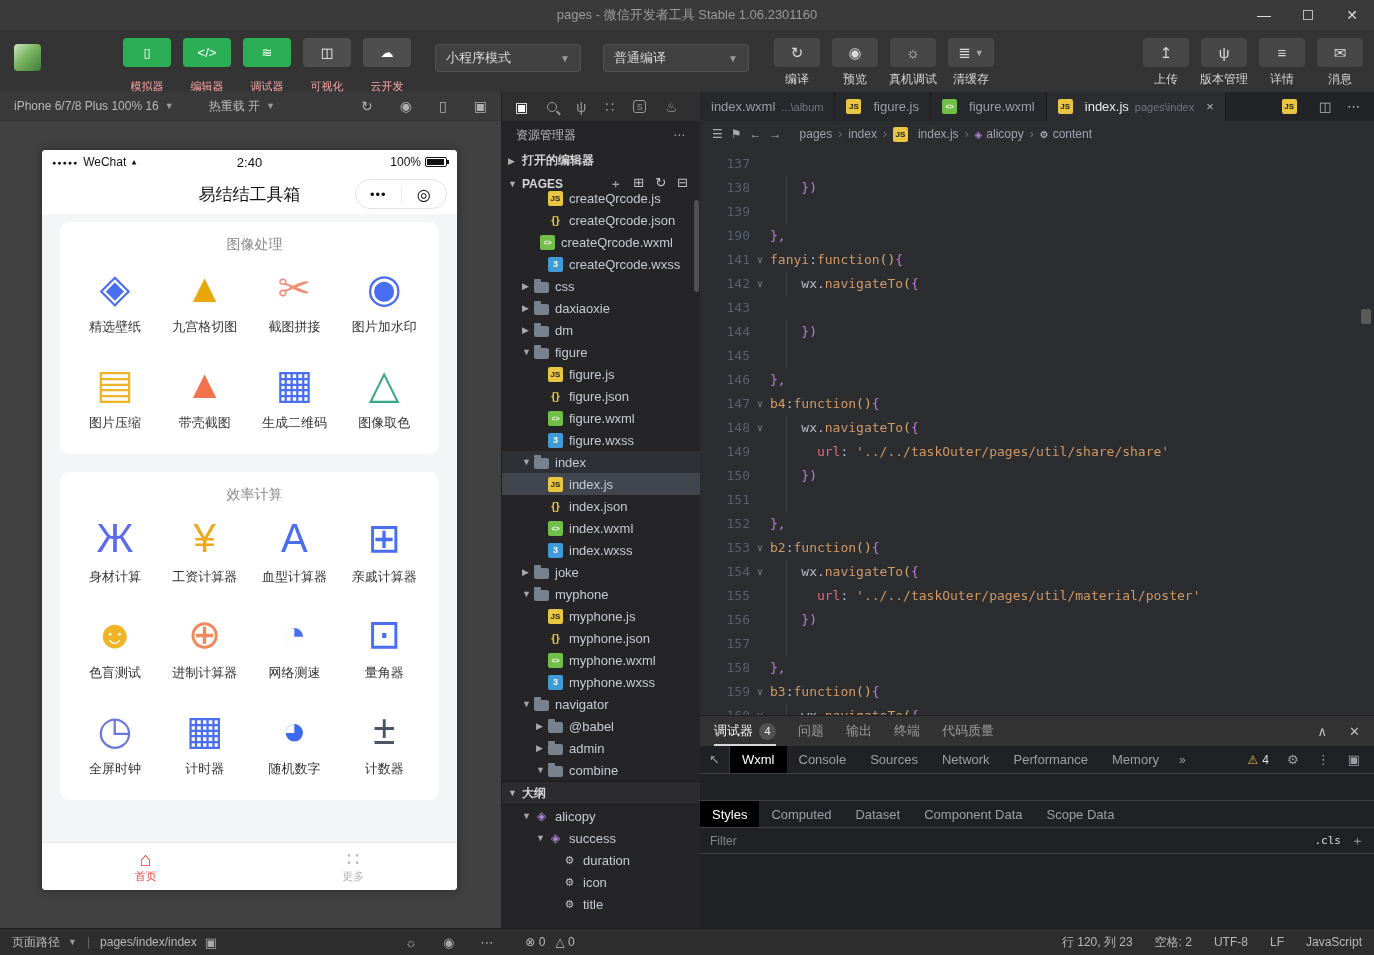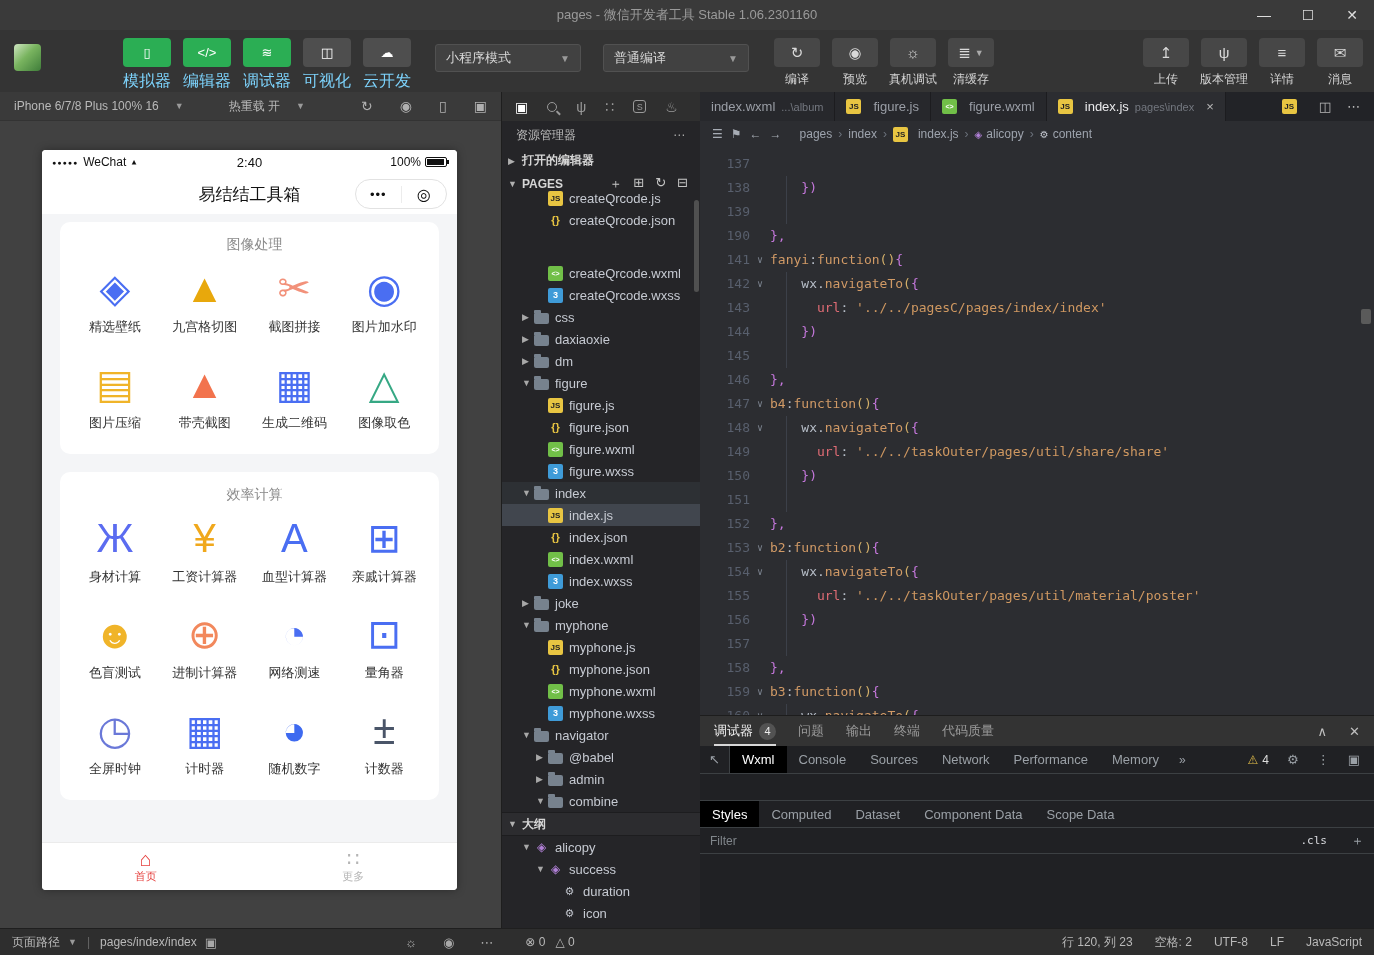--- a/index.html
+++ b/index.html
@@ -19,39 +19,39 @@
   
   .toolbar { position:absolute; left:0; top:30px; right:0; height:62px; background:#343434;
     display:flex; align-items:flex-start; padding:8px 10px 0 10px; }
   .avatar { width:27px; height:27px; border-radius:4px; margin:6px 8px 0 4px;
     background:linear-gradient(135deg,#cfe6c2 0%,#79b45f 45%,#3f7d3a 100%); }
   .modes { display:flex; gap:8px; margin-left:72px; }
   .mode { display:flex; flex-direction:column; align-items:center; width:52px; }
   .mode .mbox { width:48px; height:29px; border-radius:4px; background:#4e4e4e; color:#fff;
     display:flex; align-items:center; justify-content:center; font-size:13px; }
   .mode.on .mbox { background:#2bae54; }
-  .mode .mlabel { margin-top:4px; font-size:16px; color:#7dd3fc; white-space:nowrap; }
+  .mode .mlabel { margin-top:12px; font-size:11px; color:#fca5a5; white-space:nowrap; }
   .select { height:28px; margin:6px 0 0 22px; background:#414141; border:1px solid #515151; border-radius:3px;
     display:flex; align-items:center; padding:0 10px; min-width:146px; color:#d8d8d8; font-size:13px; }
   .select .caret { margin-left:auto; padding-left:16px; color:#9a9a9a; font-size:10px; }
   .actions { display:flex; gap:10px; margin-left:24px; }
   .action { display:flex; flex-direction:column; align-items:center; min-width:48px; }
   .action .abox { min-width:46px; height:29px; padding:0 8px; border-radius:4px; background:#474747; color:#d9d9d9;
     display:flex; align-items:center; justify-content:center; font-size:15px; gap:4px; }
   .action .abox .dd { font-size:9px; color:#aaa; }
   .action .alabel { margin-top:4px; font-size:12px; color:#d4d4d4; white-space:nowrap; }
   .toolbar .spacer { flex:1; }
 
   
   .main { position:absolute; left:0; top:92px; right:0; bottom:27px; }
 
   
   .simulator { position:absolute; left:0; top:0; width:501px; height:100%; background:#414141; overflow:hidden; }
   .sim-toolbar { height:29px; background:#3a3a3a; border-bottom:1px solid #333; display:flex; align-items:center;
-    padding:0 14px; color:#b9b9b9; font-size:12px; gap:16px; }
+    padding:0 14px; color:#b9b9b9; font-size:12px; gap:6px; }
   .sim-toolbar .caret { font-size:9px; color:#9a9a9a; }
   .sim-toolbar .hot { margin-left:29px; }
   .sim-icons { margin-left:auto; display:flex; gap:27px; color:#b0b0b0; font-size:14px; }
   .phone { position:absolute; left:42px; top:58px; width:415px; height:740px; background:#fff; border-radius:4px;
     overflow:hidden; box-shadow:0 0 8px rgba(0,0,0,.35); color:#111; }
   .p-status { height:24px; display:flex; align-items:center; padding:0 10px; font-size:12px; background:#fff; }
   .p-sig { letter-spacing:1px; font-size:7px; margin-right:5px; }
   .p-carrier { font-size:12px; }
   .p-wifi { font-size:8px; margin-left:4px; transform:rotate(180deg); display:inline-block; }
   .p-time { position:absolute; left:50%; transform:translateX(-50%); font-size:13px; }
@@ -154,21 +154,21 @@
   .dbg-tools .ticons { margin-left:auto; display:flex; align-items:center; gap:18px; padding-right:14px; }
   .warn { color:#e8c24a; font-size:12px; display:flex; gap:4px; align-items:center; }
   .warn b { color:#ddd; font-weight:normal; }
   .dbg-band { height:27px; background:#202124; border-bottom:1px solid #3c4043; }
   .style-tabs { height:27px; background:#202124; border-bottom:1px solid #3c4043; display:flex; align-items:flex-start; color:#9aa0a6; }
   .st-tab { padding:0 12px; height:100%; display:flex; align-items:center; font-size:13px; white-space:nowrap; }
   .st-tab.on { background:#000; color:#fff; }
   .filter-row { height:26px; background:#202124; border-bottom:1px solid #3c4043; display:flex; align-items:center; padding:0 10px; }
   .filter-row input { flex:1; background:transparent; border:none; outline:none; color:#bdc1c6; font-size:12px; }
   .filter-row input::placeholder { color:#80868b; }
-  .filter-row .cls { color:#dadce0; font-size:11px; font-family:"DejaVu Sans Mono",monospace; margin-right:24px; }
+  .filter-row .cls { color:#dadce0; font-size:11px; font-family:"DejaVu Sans Mono",monospace; margin-right:10px; }
   .filter-row .plus { color:#9aa0a6; font-size:13px; }
   .dbg-rest { background:#202124; height:75px; }
 
   
   .statusbar { position:absolute; left:0; bottom:0; right:0; height:27px; background:#2e2e2e; border-top:1px solid #1f1f1f;
     display:flex; align-items:center; padding:0 12px; color:#b9b9b9; font-size:12px; gap:8px; }
   .statusbar .sdiv { color:#666; margin:0 2px; }
   .statusbar .sico { color:#a8a8a8; font-size:13px; }
   .sb-mid { margin-left:180px; display:flex; gap:26px; align-items:center; }
   .sb-counts { margin-left:24px; display:flex; gap:10px; align-items:center; }
@@ -430,21 +430,21 @@
           <div class="trow" style="padding-left: 34px; margin-top: -8px;">
             <span class="arr"></span>
             <span class="fi fi-js">JS</span>
             <span>createQrcode.js</span>
           </div>
           <div class="trow" style="padding-left: 34px;">
             <span class="arr"></span>
             <span class="fi fi-json">{}</span>
             <span>createQrcode.json</span>
           </div>
-          <div class="trow" style="padding-left: 34px; margin-top: 31px;">
+          <div class="trow" style="padding-left: 26px;">
             <span class="arr"></span>
             <span class="fi fi-wxml">&lt;&gt;</span>
             <span>createQrcode.wxml</span>
           </div>
           <div class="trow" style="padding-left: 34px;">
             <span class="arr"></span>
             <span class="fi fi-wxss">3</span>
             <span>createQrcode.wxss</span>
           </div>
           <div class="trow" style="padding-left: 20px;">
@@ -680,21 +680,20 @@
             <span class="ct"><span class="tk-n">fanyi</span><span class="tk-w">:</span><span class="tk-n">function</span><span class="tk-g">()</span><span class="tk-m">{</span></span>
           </div>
           <div class="line">
             <span class="ln">142</span>
             <span class="fold">∨</span>
             <span class="ct"><span class="gl" style="left: 2ch;"></span><span class="tk-w">    wx.</span><span class="tk-n">navigateTo</span><span class="tk-g">(</span><span class="tk-m">{</span></span>
           </div>
           <div class="line">
             <span class="ln">143</span>
             <span class="fold"></span>
-            <span class="ct"><span class="gl" style="left: 2ch;"></span><span class="tk-w">      </span><span class="tk-p">url</span><span class="tk-w">: </span><span class="tk-s">'../../pagesC/pages/index/index'</span></span>
           </div>
           <div class="line">
             <span class="ln">144</span>
             <span class="fold"></span>
             <span class="ct"><span class="gl" style="left: 2ch;"></span><span class="tk-w">    </span><span class="tk-m">})</span></span>
           </div>
           <div class="line">
             <span class="ln">145</span>
             <span class="fold"></span>
             <span class="ct"><span class="gl" style="left: 2ch;"></span></span>

